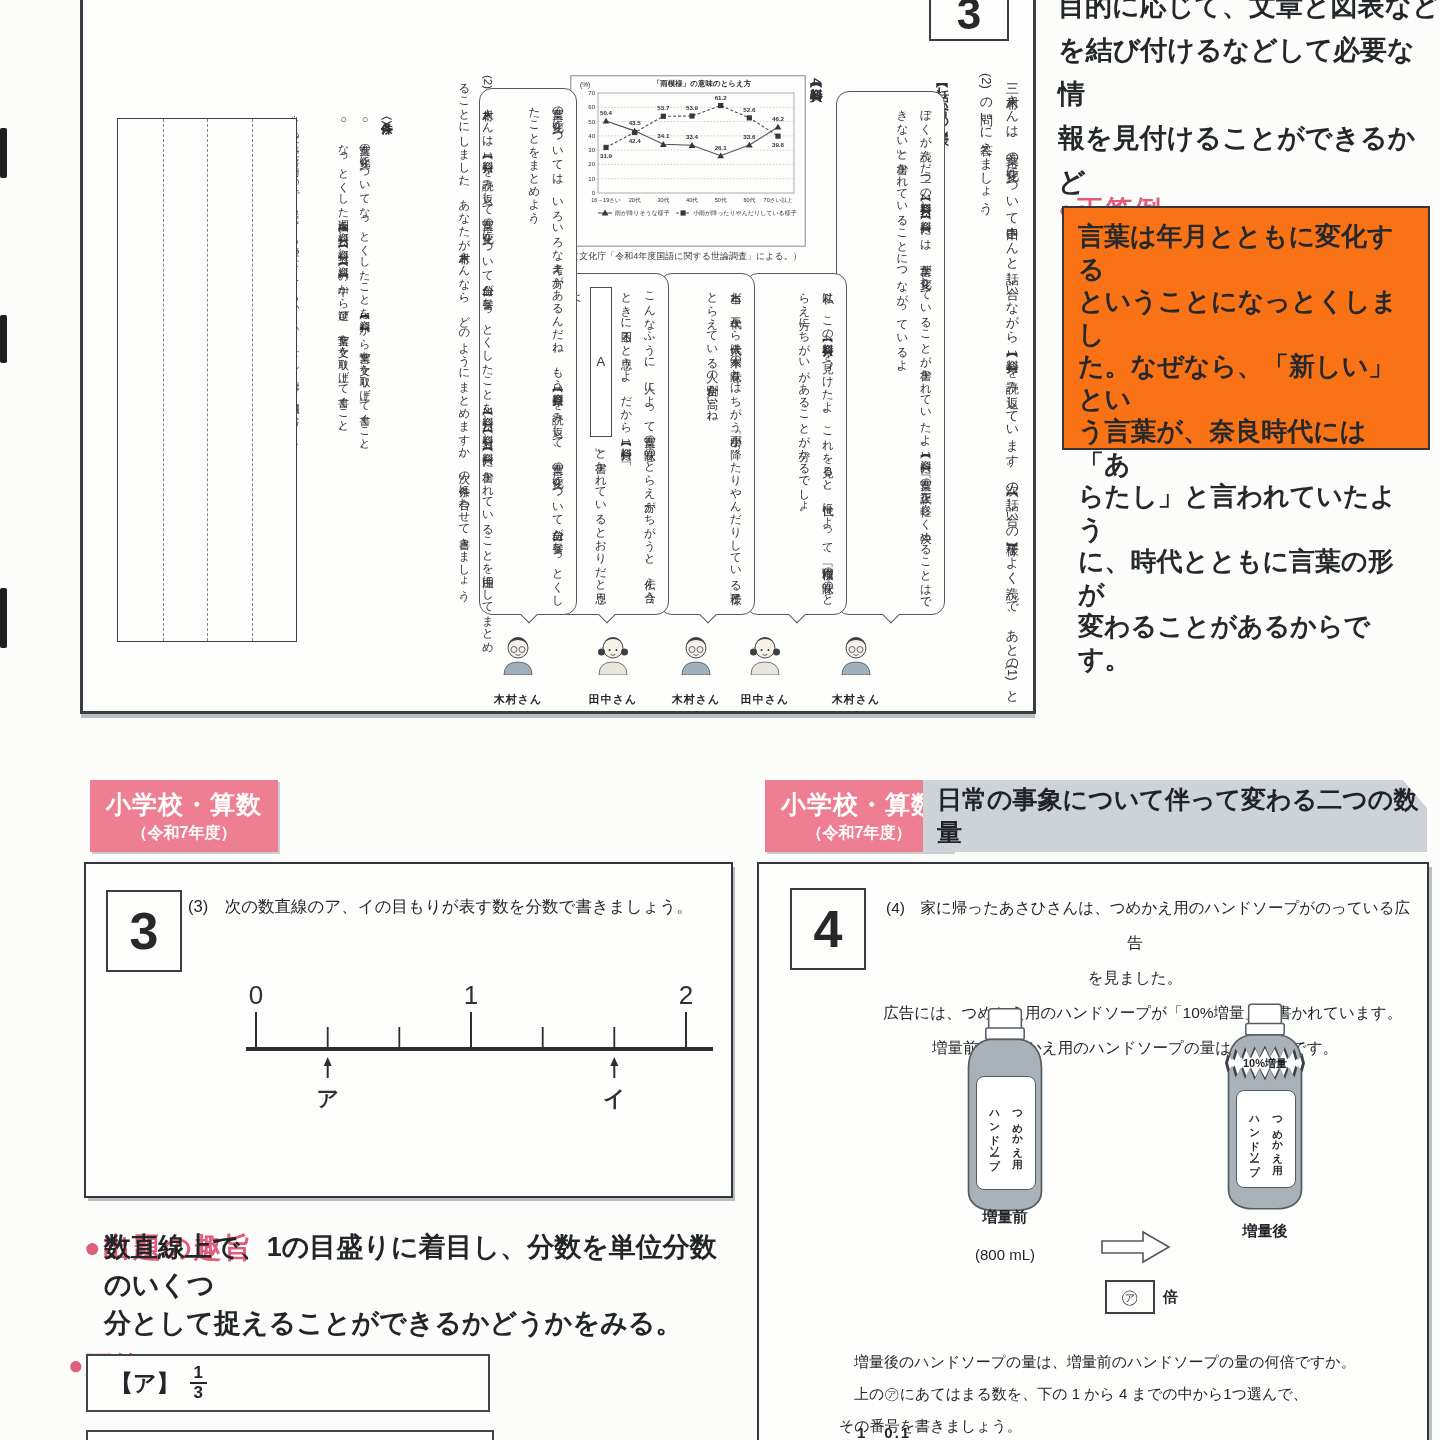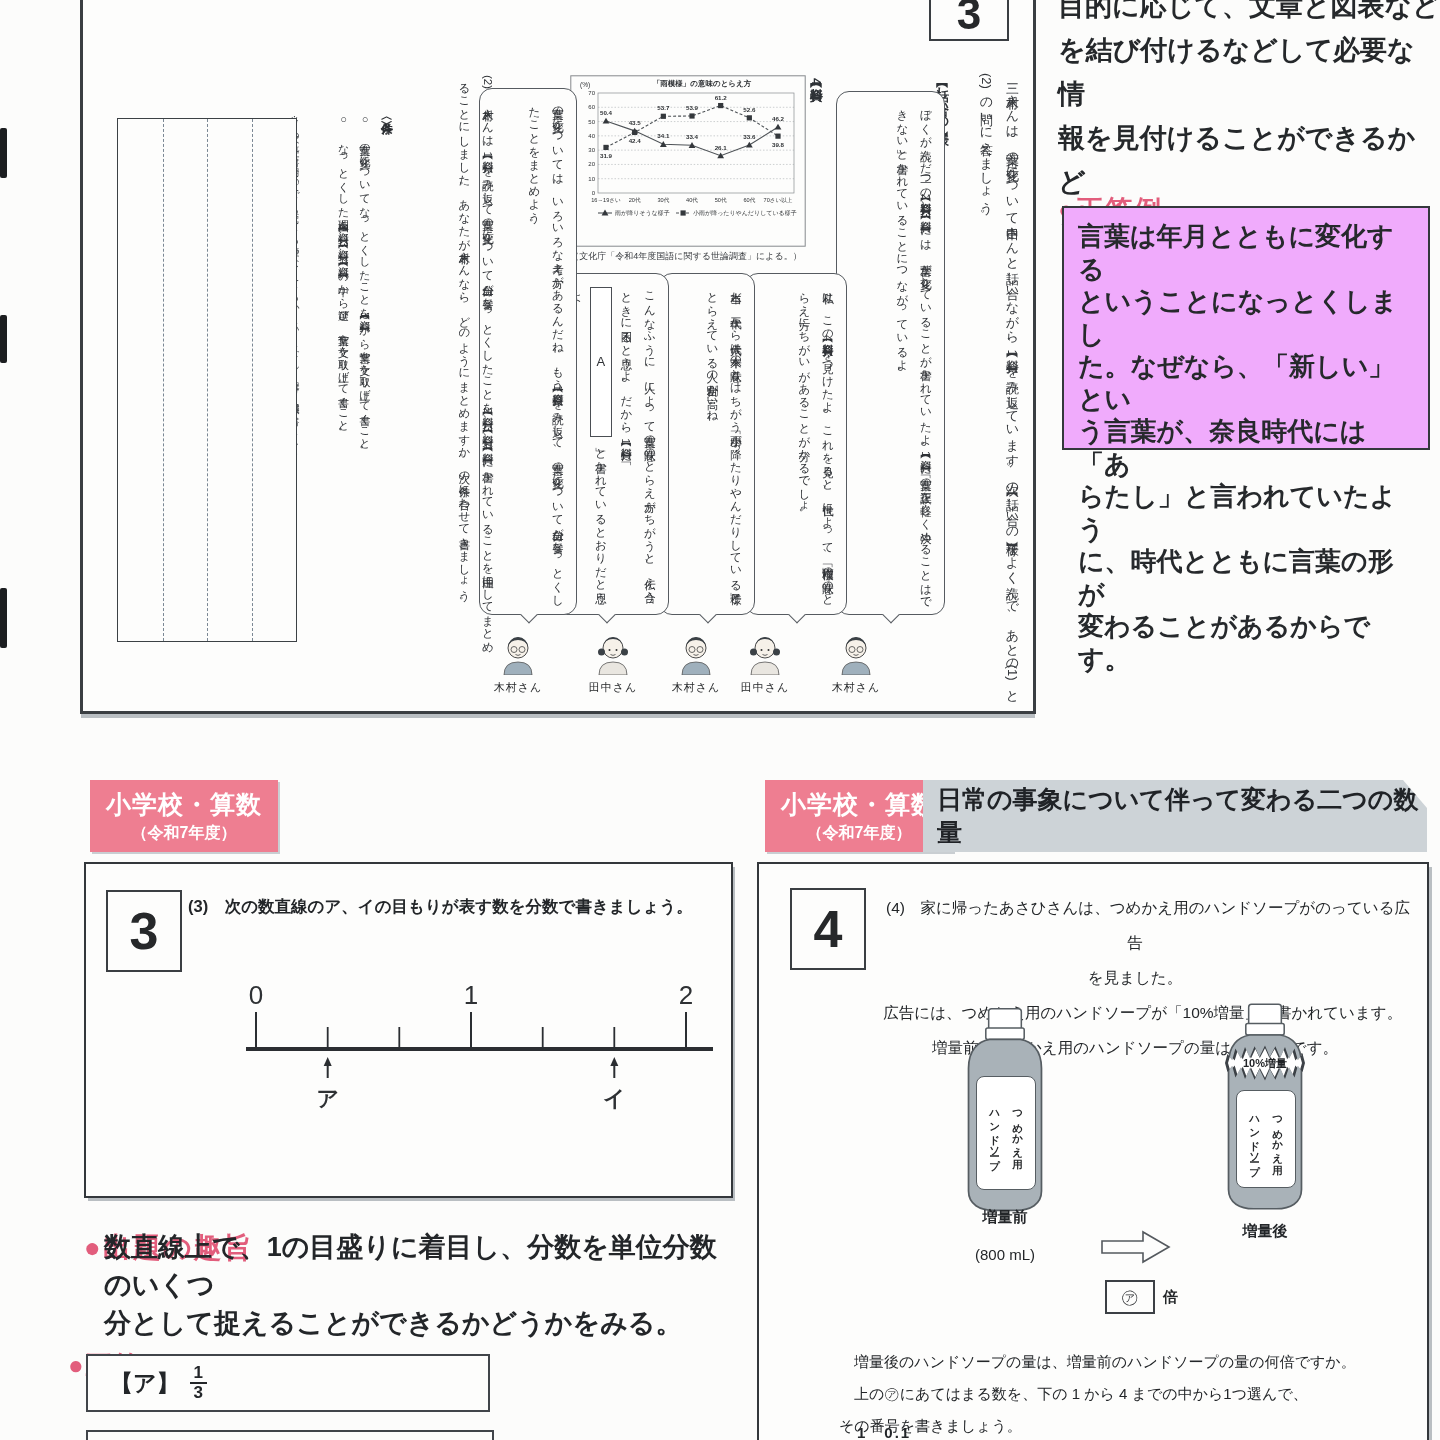--- a/index.html
+++ b/index.html
@@ -29,53 +29,53 @@
 
   .bubble{position:absolute;background:#fdfdfc;border:1.5px solid #565b60;border-radius:13px;
     padding:10px 7px;font-size:11.5px;line-height:2.05;color:#2f3236;}
   .bubble::after{content:'';position:absolute;bottom:-7px;width:11px;height:11px;background:#fdfdfc;
     border-right:1.5px solid #565b60;border-bottom:1.5px solid #565b60;transform:rotate(45deg);}
   .bubble.t-mid::after{left:45%;}
   .a-box{display:inline-flex;align-items:center;justify-content:center;writing-mode:horizontal-tb;
     width:20px;height:148px;border:1.5px solid #4a4e53;background:#fff;font-size:13px;margin:3px 2px;}
 
   .avatar{position:absolute;width:78px;text-align:center;}
-  .avatar-label{font-size:11px;font-weight:normal;letter-spacing:1px;color:#26282a;margin-top:1px;}
+  .avatar-label{font-size:11px;font-weight:bold;letter-spacing:1px;color:#26282a;margin-top:13px;}
 
   .part2-col{left:330px;top:82px;height:578px;width:86px;font-size:11.5px;line-height:2.05;color:#2f3236;}
   .jouken-label{left:295px;top:120px;font-size:12px;font-weight:bold;}
   .jouken-items{left:224px;top:120px;height:548px;width:68px;font-size:11px;line-height:1.95;color:#2f3236;}
   .note-col{left:203px;top:122px;height:545px;font-size:10px;line-height:1.6;color:#43474b;}
   .draft-grid{left:34px;top:125px;width:178px;height:522px;border:1.5px solid #3c4145;background:#fdfdfc;}
   .grid-div{position:absolute;top:0;bottom:0;width:0;border-left:1.5px dashed #7b8894;}
 
   
   .purpose-text{left:1058px;top:-16px;width:382px;font-size:27px;font-weight:bold;line-height:44px;color:#25282b;}
   .pink-heading{font-size:27px;font-weight:bold;color:#e25d7c;letter-spacing:2px;margin-top:32px;}
   .seitourei-heading{left:1058px;top:160px;}
-  .seitourei-box{left:1062px;top:206px;width:368px;height:244px;border:2.5px solid #34383c;background:#f0abfc;
+  .seitourei-box{left:1062px;top:206px;width:368px;height:244px;border:2.5px solid #34383c;background:#f97316;
     padding:12px 14px;box-sizing:border-box;font-size:26px;font-weight:bold;line-height:32.5px;color:#26292c;}
 
   
   .sec-header{position:absolute;height:72px;}
   .sec-pink{position:absolute;left:0;top:0;width:188px;height:72px;background:#ee7e91;color:#fff;
     display:flex;flex-direction:column;align-items:center;justify-content:center;box-shadow:2px 2px 0 #c9ced2;}
   .sec-pink .t1{font-size:25px;font-weight:bold;letter-spacing:1px;}
   .sec-pink .t2{font-size:16px;font-weight:bold;margin-top:2px;}
   .sec-gray{position:absolute;left:158px;top:0;height:72px;background:#cdd3d7;color:#202327;
     font-size:25px;font-weight:bold;line-height:33px;padding:3px 0 0 14px;box-sizing:border-box;
     clip-path:polygon(0 0,calc(100% - 24px) 0,100% 28px,100% 100%,0 100%);}
 
   
   .q-frame{position:absolute;background:#fdfdfc;border:2.5px solid #33373b;}
   .q3-frame{left:84px;top:862px;width:645px;height:332px;box-shadow:3px 4px 0 -1px #b9bec2;}
   .q4-frame{left:757px;top:862px;width:668px;height:590px;box-shadow:4px 4px 0 -1px #b9bec2;}
   .q3-num{left:20px;top:26px;width:72px;height:78px;font-size:52px;border-width:2.5px;}
   .q4-num{left:31px;top:24px;width:72px;height:78px;font-size:52px;border-width:2.5px;}
-  .q3-text{left:102px;top:32px;width:540px;font-size:16.5px;font-weight:700;color:#232629;}
+  .q3-text{left:102px;top:32px;width:540px;font-size:16.5px;font-weight:400;color:#232629;}
   .q4-text{left:96px;top:26px;width:560px;font-size:15.5px;line-height:35px;text-indent:26px;color:#232629;text-align:center;}
 
   .shushi-heading{left:84px;top:1197px;font-size:28px;}
   .shushi-text{left:104px;top:1228px;width:630px;font-size:27px;font-weight:bold;line-height:38px;color:#232629;}
   .seitou-heading{left:68px;top:1316px;font-size:26px;}
   .ans-box1{left:86px;top:1354px;width:404px;height:58px;border:2px solid #41454a;background:#fdfdfc;
     display:flex;align-items:center;padding-left:22px;box-sizing:border-box;}
   .ans-prefix{font-size:23px;font-weight:bold;color:#232629;margin-right:10px;}
   .frac{display:inline-flex;flex-direction:column;align-items:center;font-size:17px;font-weight:bold;line-height:1.05;color:#232629;}
   .frac .num{padding:0 4px;border-bottom:2px solid #232629;}

